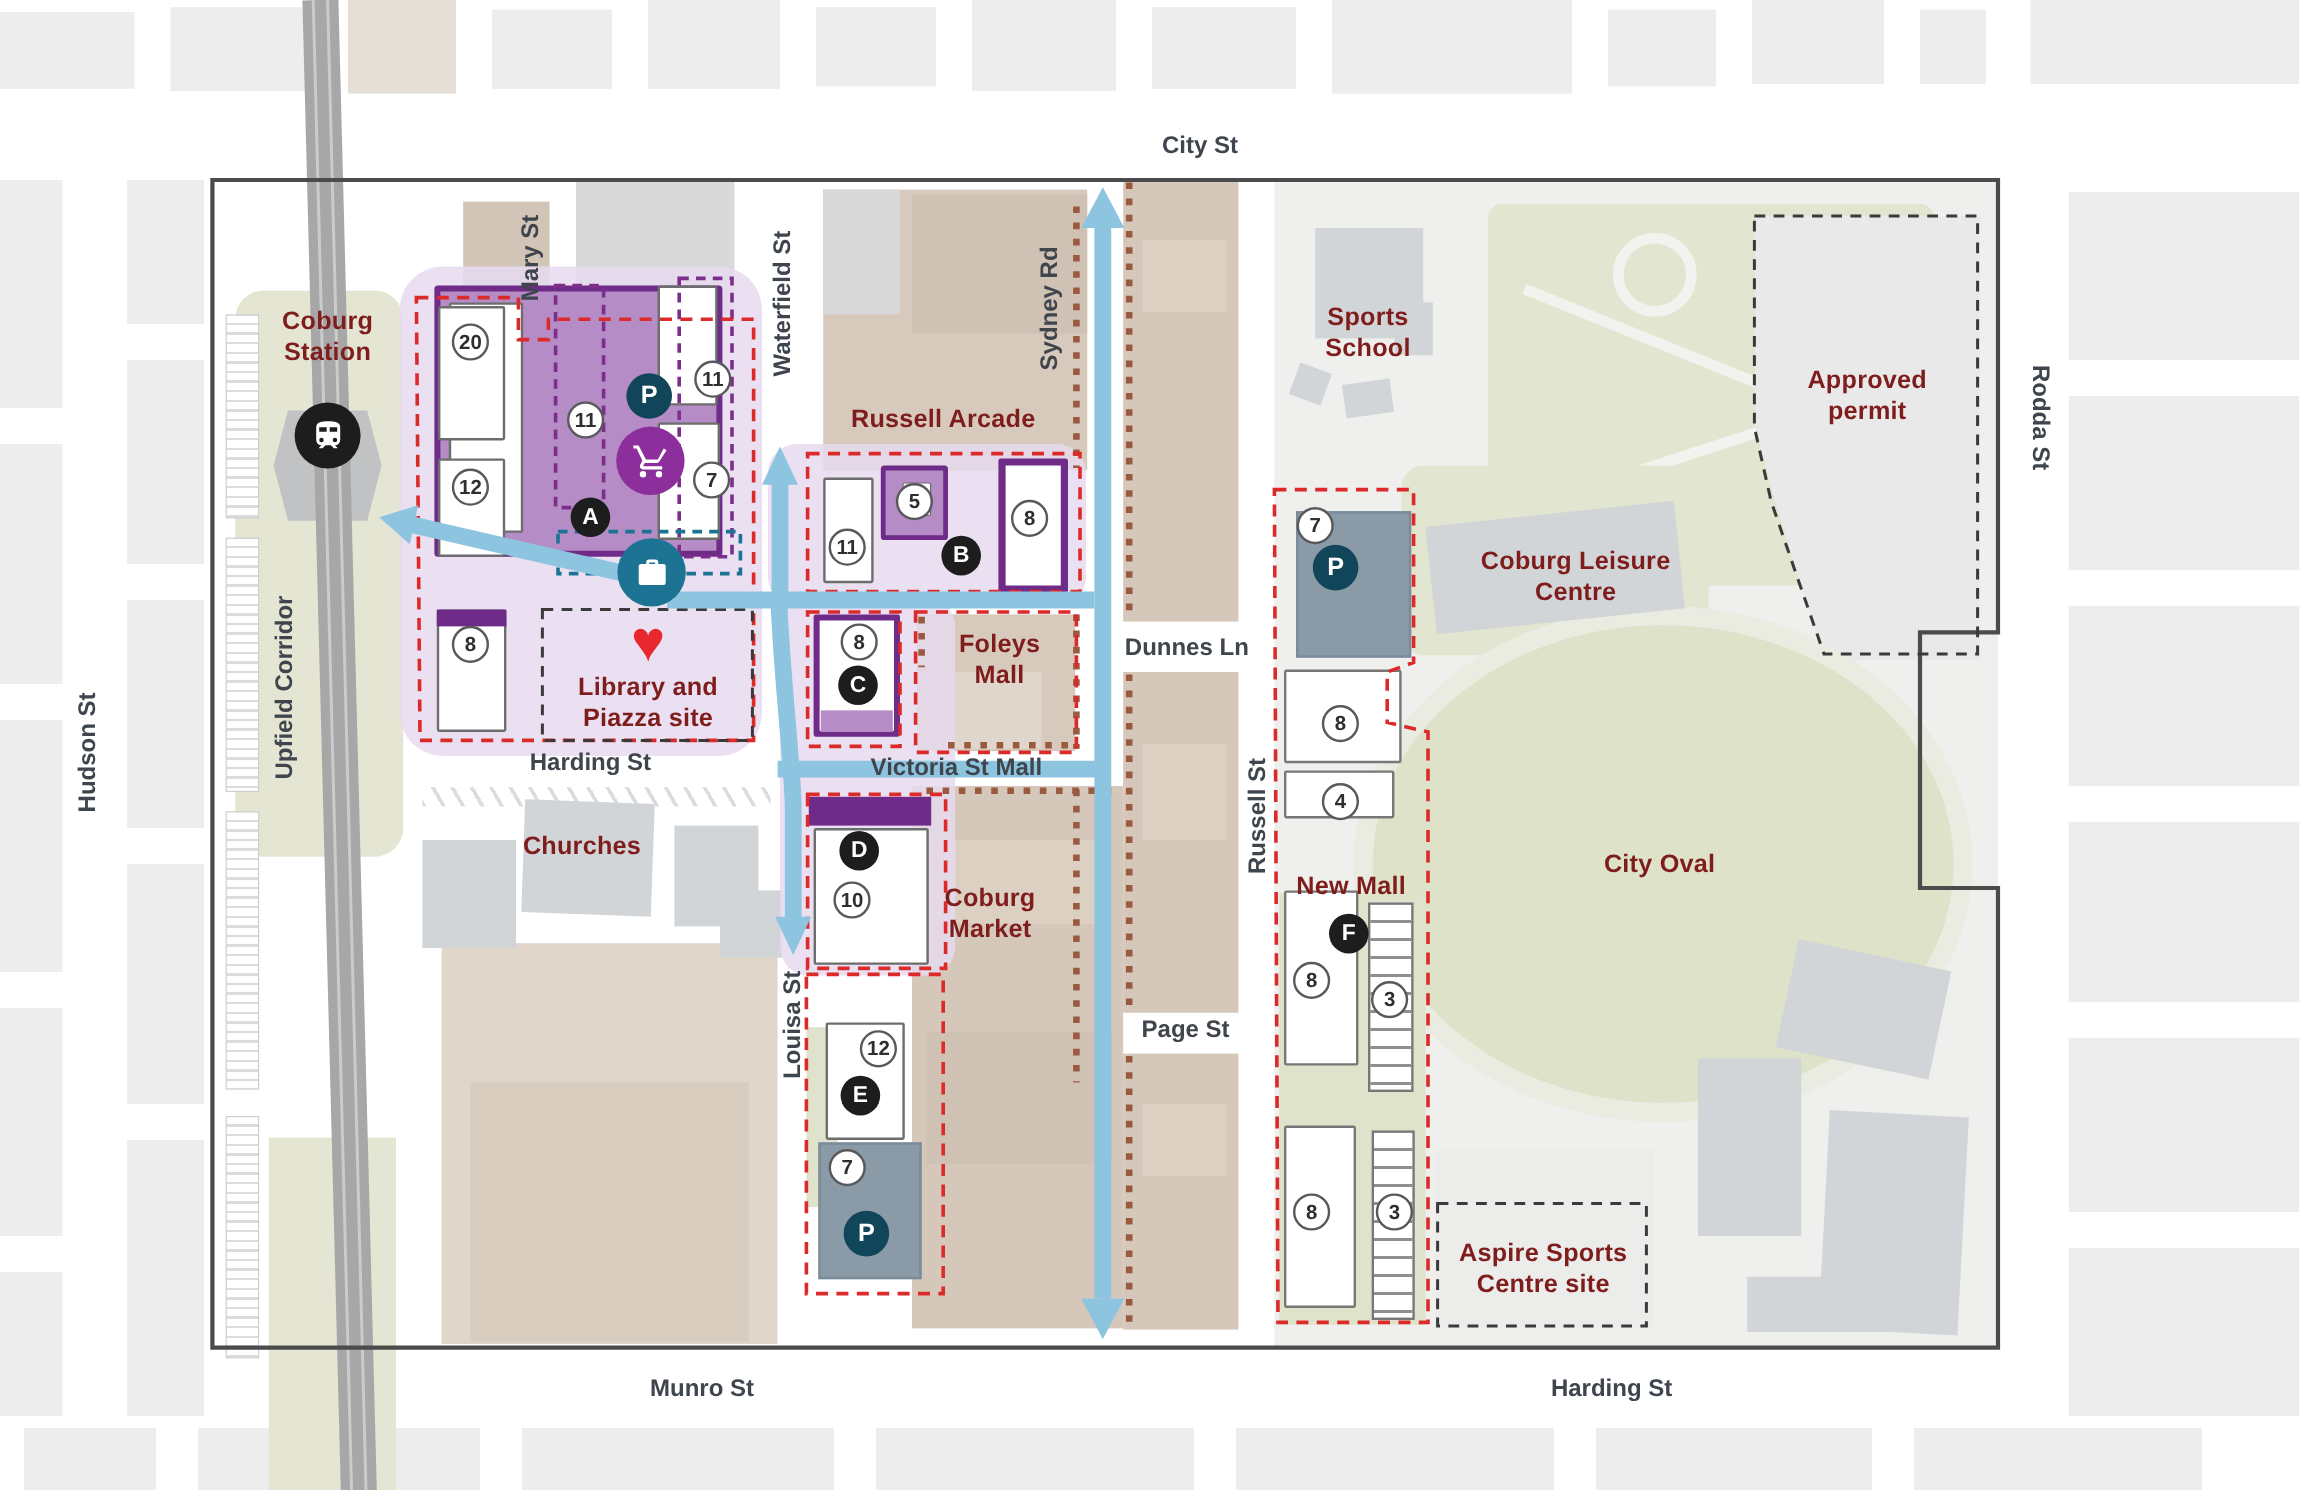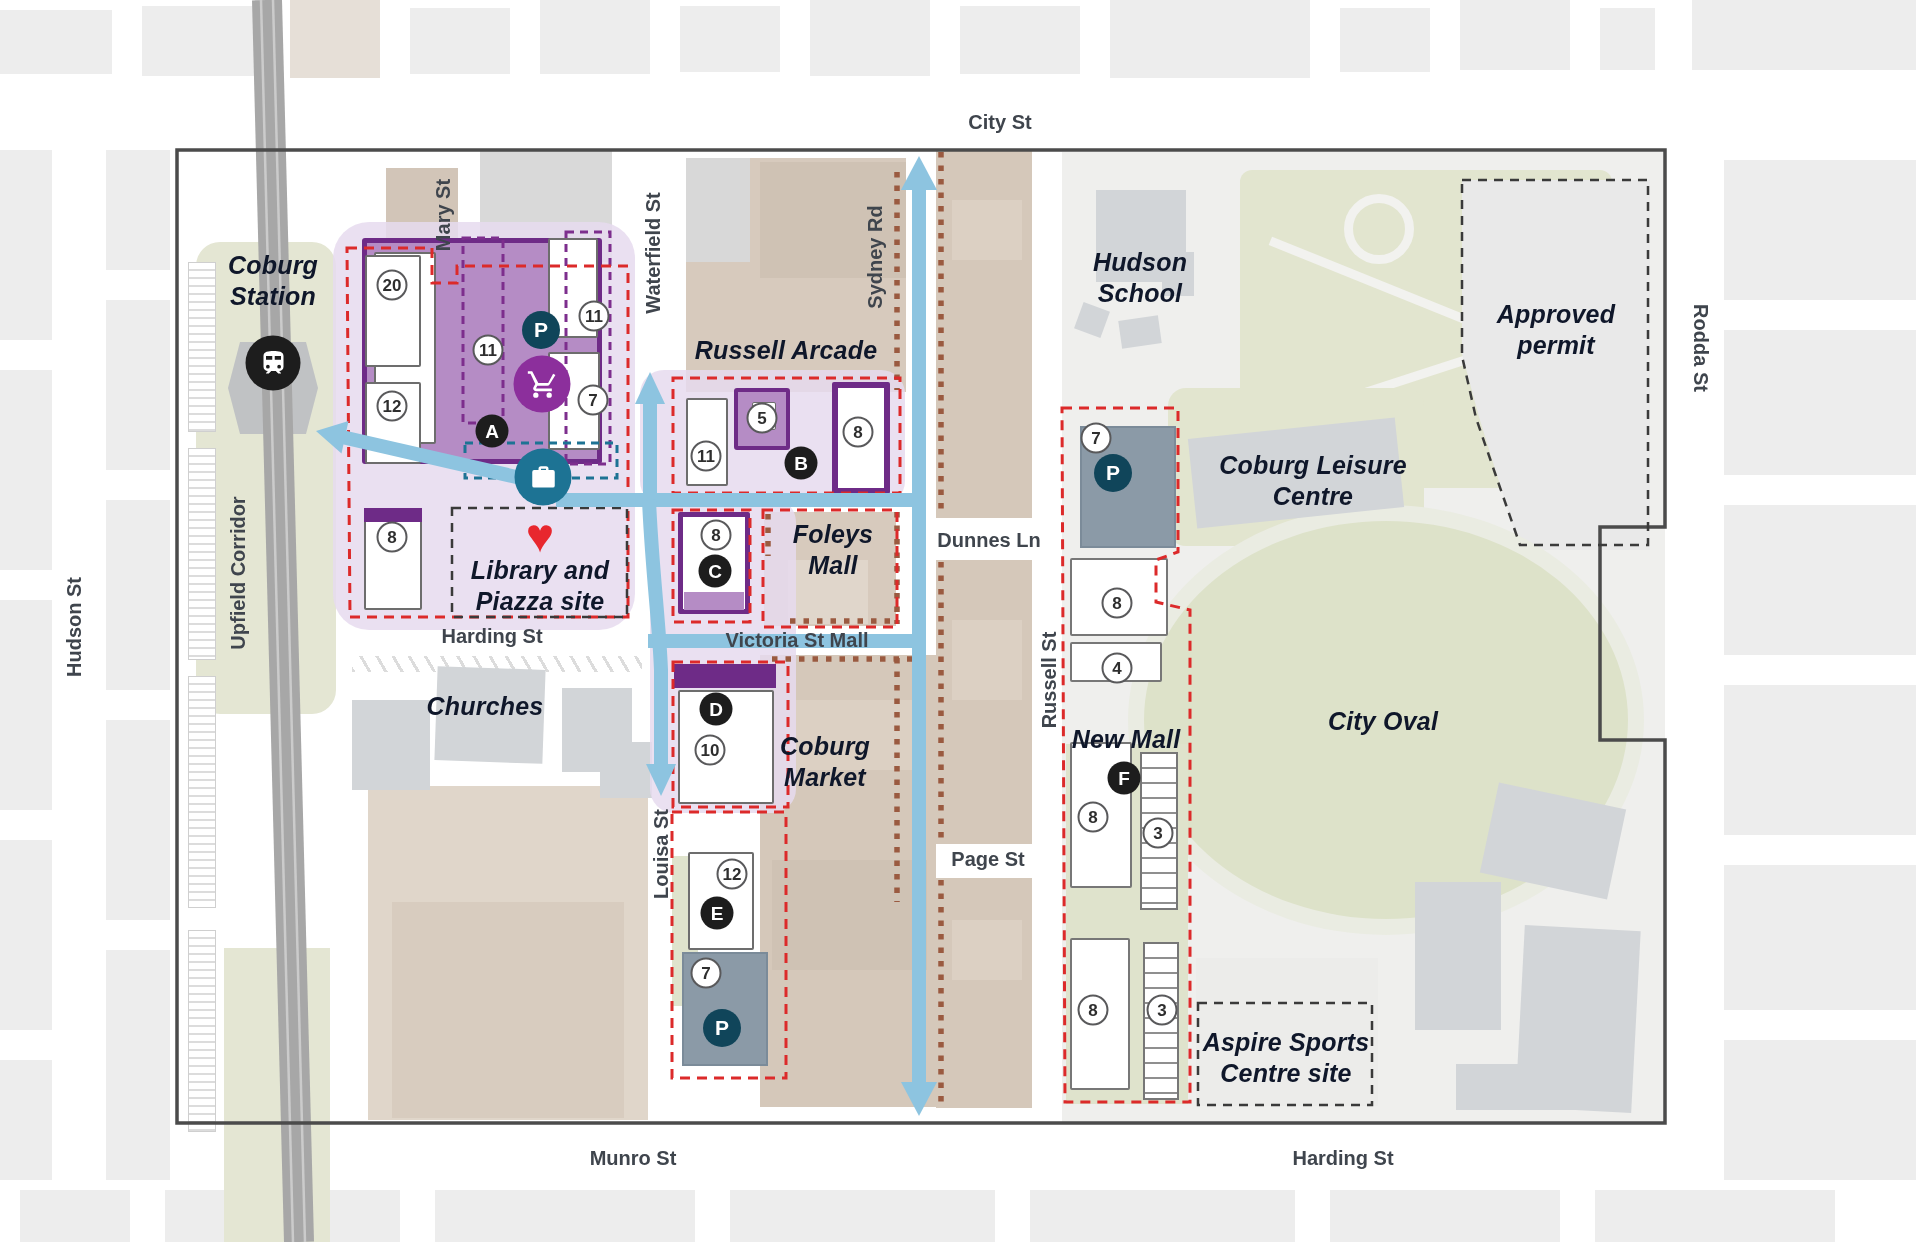--- a/index.html
+++ b/index.html
@@ -2,22 +2,22 @@
 <html><head>
 <meta charset="utf-8">
 <style>
   html,body{margin:0;padding:0;background:#fff;}
   #stage{position:relative;width:1920px;height:1242px;overflow:hidden;background:#ffffff;
          font-family:"Liberation Sans",sans-serif;color:#3f454d;}
   .abs{position:absolute;}
   .block{position:absolute;background:#ededed;}
   .blockt{position:absolute;background:#e6dfd7;}
   .st{position:absolute;font-size:20px;font-weight:600;color:#3f454d;white-space:nowrap;z-index:55;}
-  .lm{position:absolute;font-size:25px;font-weight:600;color:#0f172a;text-align:center;line-height:1.24;
-      white-space:pre-line;z-index:55;letter-spacing:.2px;font-style:italic;}
+  .lm{position:absolute;font-size:21px;font-weight:600;color:#7f1d1d;text-align:center;line-height:1.24;
+      white-space:pre-line;z-index:55;letter-spacing:.2px;}
   .num{position:absolute;width:31px;height:31px;border-radius:50%;background:#fff;border:2px solid #59595b;
        color:#2e2e2e;font-size:17px;font-weight:600;display:flex;align-items:center;justify-content:center;
        transform:translate(-50%,-50%);z-index:60;box-sizing:border-box;}
   .sitebadge{position:absolute;width:33px;height:33px;border-radius:50%;background:#1d1d1d;color:#fff;
        font-size:19px;font-weight:700;display:flex;align-items:center;justify-content:center;
        transform:translate(-50%,-50%);z-index:61;}
   .pbadge{position:absolute;width:38px;height:38px;border-radius:50%;background:#10455a;color:#fff;
        font-size:21px;font-weight:700;display:flex;align-items:center;justify-content:center;
        transform:translate(-50%,-50%);z-index:61;}
   .iconcircle{position:absolute;border-radius:50%;display:flex;align-items:center;justify-content:center;
@@ -226,42 +226,42 @@
       <polygon points="661,796 646,764 676,764"></polygon>
       <polygon points="316,431 341.5,453.5 348.5,421"></polygon>
     </g>
   </svg>
 
   <div id="marker-layer">
       <div class="st" style="left: 1000px; top: 122px; transform: translate(-50%, -50%);">City St</div>
       <div class="st" style="left: 74px; top: 627px; transform: translate(-50%, -50%) rotate(-90deg);">Hudson St</div>
       <div class="st" style="left: 238px; top: 573px; transform: translate(-50%, -50%) rotate(-90deg);">Upfield Corridor</div>
       <div class="st" style="left: 1700px; top: 348px; transform: translate(-50%, -50%) rotate(90deg);">Rodda St</div>
-      <div class="st" style="left: 585px; top: 1158px; transform: translate(-50%, -50%); margin-left: 48px;">Munro St</div>
+      <div class="st" style="left: 585px; top: 1158px; transform: translate(-50%, -50%);">Munro St</div>
       <div class="st" style="left: 1343px; top: 1158px; transform: translate(-50%, -50%);">Harding St</div>
       <div class="st" style="left: 443px; top: 215px; transform: translate(-50%, -50%) rotate(-90deg);">Mary St</div>
       <div class="st" style="left: 653px; top: 253px; transform: translate(-50%, -50%) rotate(-90deg);">Waterfield St</div>
       <div class="st" style="left: 875px; top: 257px; transform: translate(-50%, -50%) rotate(-90deg);">Sydney Rd</div>
       <div class="st" style="left: 989px; top: 540px; transform: translate(-50%, -50%); text-align: center;">Dunnes Ln</div>
       <div class="st" style="left: 1049px; top: 680px; transform: translate(-50%, -50%) rotate(-90deg);">Russell St</div>
       <div class="st" style="left: 988px; top: 859px; transform: translate(-50%, -50%);">Page St</div>
       <div class="st" style="left: 492px; top: 636px; transform: translate(-50%, -50%);">Harding St</div>
       <div class="st" style="left: 797px; top: 640px; transform: translate(-50%, -50%);">Victoria St Mall</div>
       <div class="st" style="left: 661px; top: 854px; transform: translate(-50%, -50%) rotate(-90deg);">Louisa St</div>
       <div class="lm" style="left: 273px; top: 281px; transform: translate(-50%, -50%);">Coburg
 Station</div>
       <div class="lm" style="left: 786px; top: 350px; transform: translate(-50%, -50%);">Russell Arcade</div>
       <div class="lm" style="left: 833px; top: 550px; transform: translate(-50%, -50%);">Foleys
 Mall</div>
       <div class="lm" style="left: 825px; top: 762px; transform: translate(-50%, -50%);">Coburg
 Market</div>
       <div class="lm" style="left: 485px; top: 706px; transform: translate(-50%, -50%);">Churches</div>
       <div class="lm" style="left: 540px; top: 586px; transform: translate(-50%, -50%);">Library and
 Piazza site</div>
-      <div class="lm" style="left: 1140px; top: 278px; transform: translate(-50%, -50%);">Hudson
+      <div class="lm" style="left: 1140px; top: 278px; transform: translate(-50%, -50%);">Sports
 School</div>
       <div class="lm" style="left: 1313px; top: 481px; transform: translate(-50%, -50%);">Coburg Leisure
 Centre</div>
       <div class="lm" style="left: 1383px; top: 721px; transform: translate(-50%, -50%);">City Oval</div>
       <div class="lm" style="left: 1126px; top: 739px; transform: translate(-50%, -50%);">New Mall</div>
       <div class="lm" style="left: 1286px; top: 1058px; transform: translate(-50%, -50%);">Aspire Sports
 Centre site</div>
       <div class="lm" style="left: 1556px; top: 330px; transform: translate(-50%, -50%);">Approved
 permit</div>
       <div class="sitebadge" style="left: 492px; top: 431px; transform: translate(-50%, -50%);">A</div>

